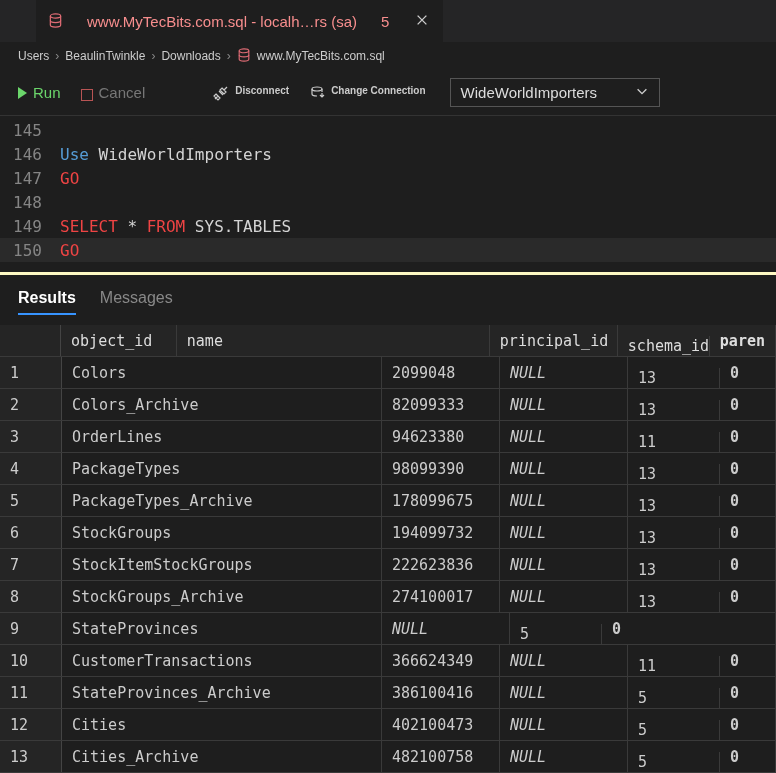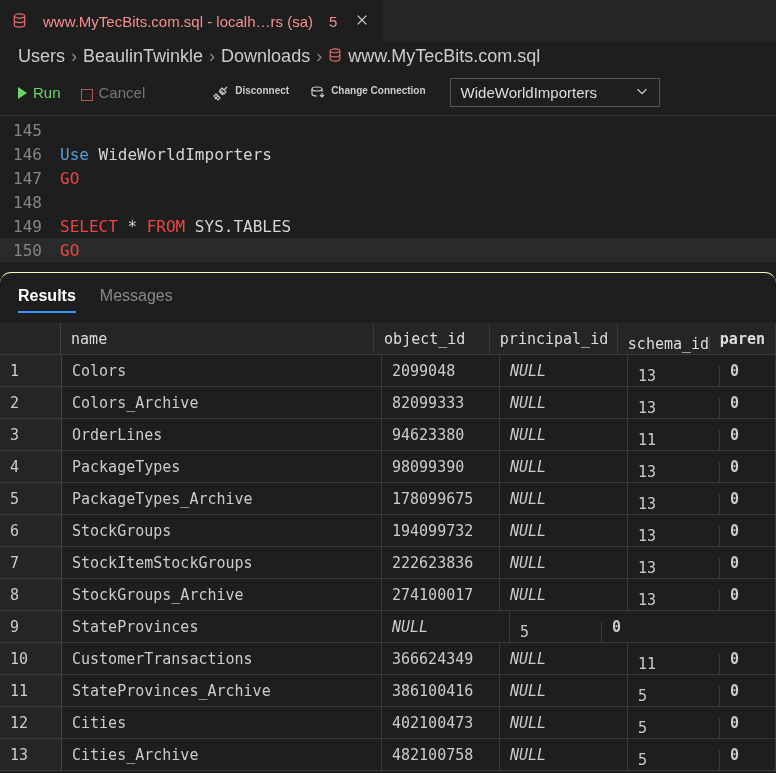--- a/index.html
+++ b/index.html
@@ -17,36 +17,37 @@
     background: #252526;
     display: flex;
     align-items: stretch;
   }
   .tab {
     display: flex;
     align-items: center;
     padding: 0 12px;
     background: #1e1e1e;
     border-top: 1px solid transparent;
-    gap: 16px;
+    gap: 24px;
     color: #f88e8e;
     font-size: 15px;
+    margin-left: 36px;
   }
   .tab-icon-db { color: #e06c75; }
   .tab-mod { color: #f88e8e; font-weight: 500; }
   .tab-close { color: #ccc; cursor: pointer; padding: 2px; }
 
   .breadcrumbs {
     height: 28px;
     display: flex;
     align-items: center;
     padding: 0 18px;
     gap: 6px;
     color: #ccc;
-    font-size: 18px;
+    font-size: 12px;
   }
   .bc-sep { color: #888; }
   .bc-db-icon { color: #e06c75; }
 
   .toolbar {
     height: 46px;
     display: flex;
     align-items: center;
     padding: 0 18px;
     gap: 20px;
@@ -75,22 +76,21 @@
   .line { display:flex; height:24px; align-items:center;}
   .gutter { width:60px; text-align:right; color:#858585; padding-right:18px; user-select:none;}
   .code { white-space:pre; }
   .kw1 { color:#569cd6; }
   .kw2 { color:#ef4444; }
   .ident { color:#d4d4d4; }
   .star { color:#d4d4d4; }
   .line.current { background:#2a2a2a; }
 
   .panel {
-    border-top:1px solid #fef9c3;
-    border-radius:11px;
+    border-top:3px solid #fef9c3;
   }
   .panel-tabs {
     display:flex; gap:24px; padding: 14px 18px 10px 18px;
     font-size:16px;
   }
   .ptab { color:#888; cursor:pointer; padding-bottom:6px;}
   .ptab.active { color:#fff; font-weight:600; border-bottom:2px solid #3794ff;}
   
   .grid {
     font-family: "SF Mono", Menlo, Consolas, monospace;
@@ -213,22 +213,22 @@
   </div>
 
 <div class="panel">
   <div class="panel-tabs">
     <div class="ptab active">Results</div>
     <div class="ptab">Messages</div>
   </div>
   <div class="grid" id="grid">
       <div class="grow ghead">
         <div class="cell c-num"></div>
+        <div class="cell c-obj">object_id</div>
         <div class="cell c-name">name</div>
-        <div class="cell c-obj">object_id</div>
         <div class="cell c-prin">principal_id</div>
         <div class="cell c-sch">schema_id</div>
         <div class="cell c-par">paren</div>
       </div>
       <div class="grow body-row">
         <div class="cell c-num">1</div>
         <div class="cell c-name">Colors</div>
         <div class="cell c-obj">2099048</div>
         <div class="cell c-prin null">NULL</div>
         <div class="cell c-sch">13</div>

